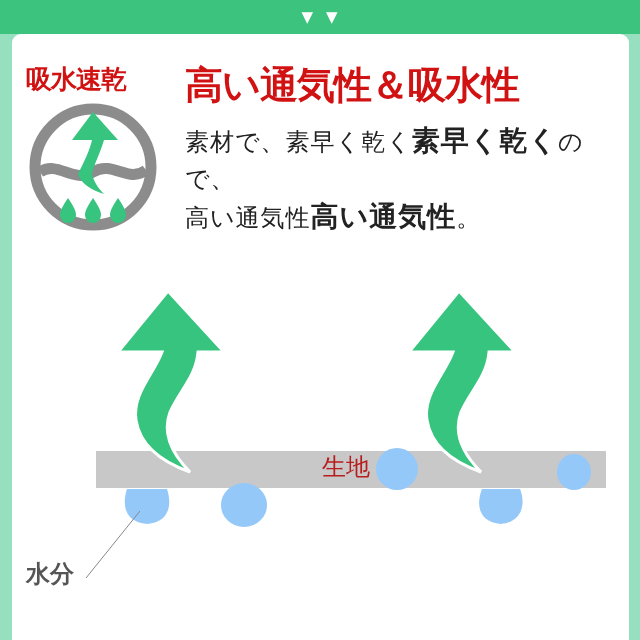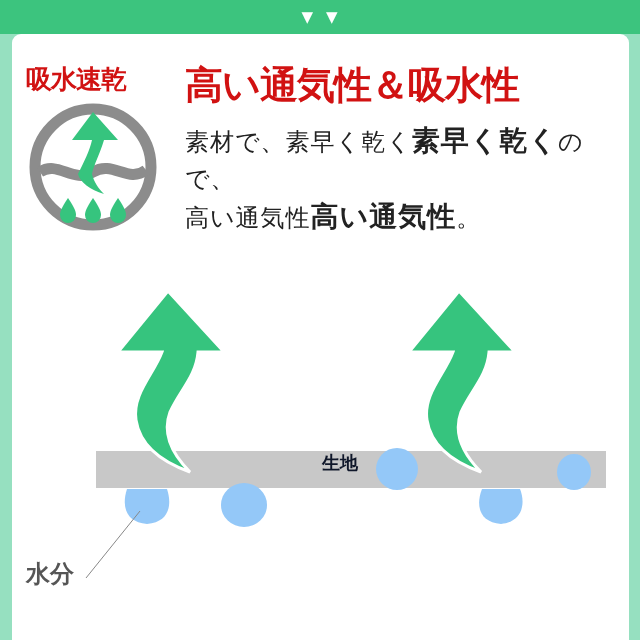--- a/index.html
+++ b/index.html
@@ -30,21 +30,21 @@
     }
     .icon-wrap { position: absolute; left: 16px; top: 68px; width: 130px; height: 130px; }
     .body-text {
       position: absolute; left: 173px; top: 88px;
       color: #222; font-size: 24px; line-height: 37px; letter-spacing: 1px;
     }
     .body-text b { font-size: 28px; font-weight: bold; text-align: right; }
     .diagram { position: absolute; left: 0; top: 240px; width: 617px; height: 355px; }
     .fabric-label {
       position: absolute; left: 310px; top: 417px;
-      color: #0f172a; font-weight: bold; font-size: 18px;
+      color: #b91c1c; font-weight: normal; font-size: 24px;
     }
     .water-label {
       position: absolute; left: 14px; top: 524px;
       color: #555; font-weight: bold; font-size: 24px;
     }
   </style>
 </head>
 <body>
 
 <div class="header">

